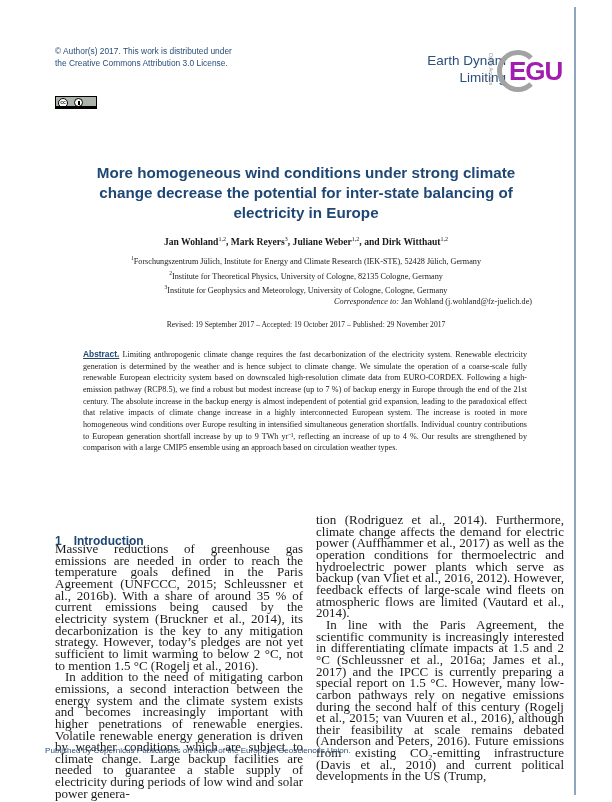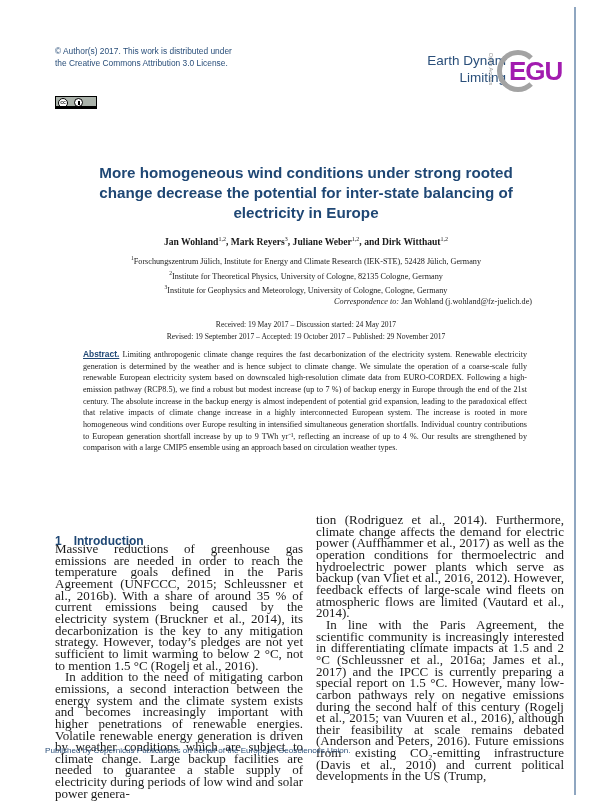--- a/index.html
+++ b/index.html
@@ -142,38 +142,37 @@
   <div>Limiting</div>
 </div>
 <div class="open-access">
   <span>Open Access</span>
 </div>
 <div class="egu-logo">
   <div class="ring"></div>
   <div class="letters">EGU</div>
 </div>
 
-<h1 class="title">More homogeneous wind conditions under strong rooted change decrease the potential for inter-state balancing of electricity in Europe</h1>
+<h1 class="title">More homogeneous wind conditions under strong climate change decrease the potential for inter-state balancing of electricity in Europe</h1>
 
 <div class="authors">
   <span>Jan Wohland</span><sup>1,2</sup><span>, </span><span>Mark Reyers</span><sup>3</sup><span>, </span><span>Juliane Weber</span><sup>1,2</sup><span>, and </span><span>Dirk Witthaut</span><sup>1,2</sup>
 </div>
 
 <div class="affiliations">
   <div><sup>1</sup><span>Forschungszentrum Jülich, Institute for Energy and Climate Research (IEK-STE), 52428 Jülich, Germany</span></div>
   <div><sup>2</sup><span>Institute for Theoretical Physics, University of Cologne, 82135 Cologne, Germany</span></div>
   <div><sup>3</sup><span>Institute for Geophysics and Meteorology, University of Cologne, Cologne, Germany</span></div>
 </div>
 
 <div class="correspondence">
   <span class="label">Correspondence to:</span><span> Jan Wohland (j.wohland@fz-juelich.de)</span>
 </div>
 
 <div class="dates">
-  <div>Received: 19 May 2017 – Discussion started: 24 May 2017</div>
   <div>Revised: 19 September 2017 – Accepted: 19 October 2017 – Published: 29 November 2017</div>
 </div>
 
 <div class="abstract">
   <span class="label">Abstract.</span><span> Limiting anthropogenic climate change requires the fast decarbonization of the electricity system. Renewable electricity generation is determined by the weather and is hence subject to climate change. We simulate the operation of a coarse-scale fully renewable European electricity system based on downscaled high-resolution climate data from EURO-CORDEX. Following a high-emission pathway (RCP8.5), we find a robust but modest increase (up to 7 %) of backup energy in Europe through the end of the 21st century. The absolute increase in the backup energy is almost independent of potential grid expansion, leading to the paradoxical effect that relative impacts of climate change increase in a highly interconnected European system. The increase is rooted in more homogeneous wind conditions over Europe resulting in intensified simultaneous generation shortfalls. Individual country contributions to European generation shortfall increase by up to 9 TWh yr⁻¹, reflecting an increase of up to 4 %. Our results are strengthened by comparison with a large CMIP5 ensemble using an approach based on circulation weather types.</span>
 </div>
 
 <div class="section-head">
   <span class="num">1</span><span>Introduction</span>
 </div>

